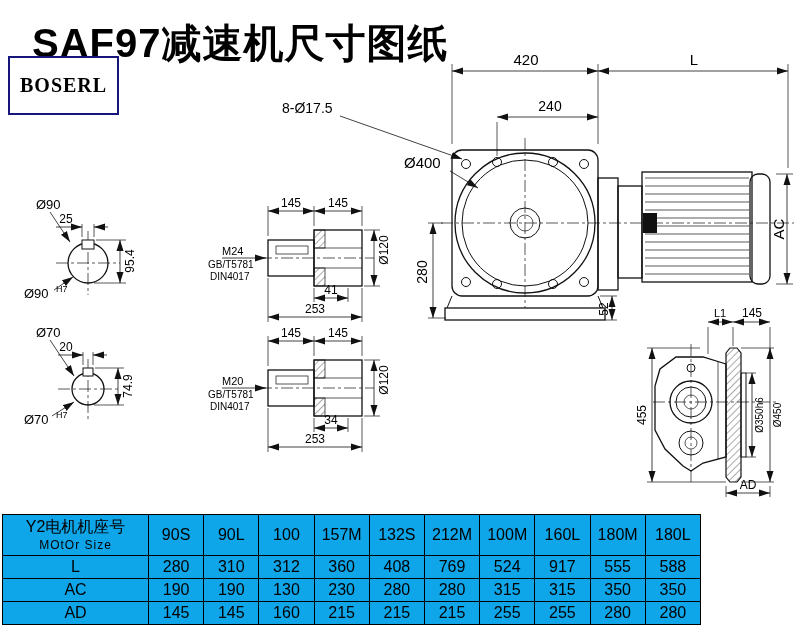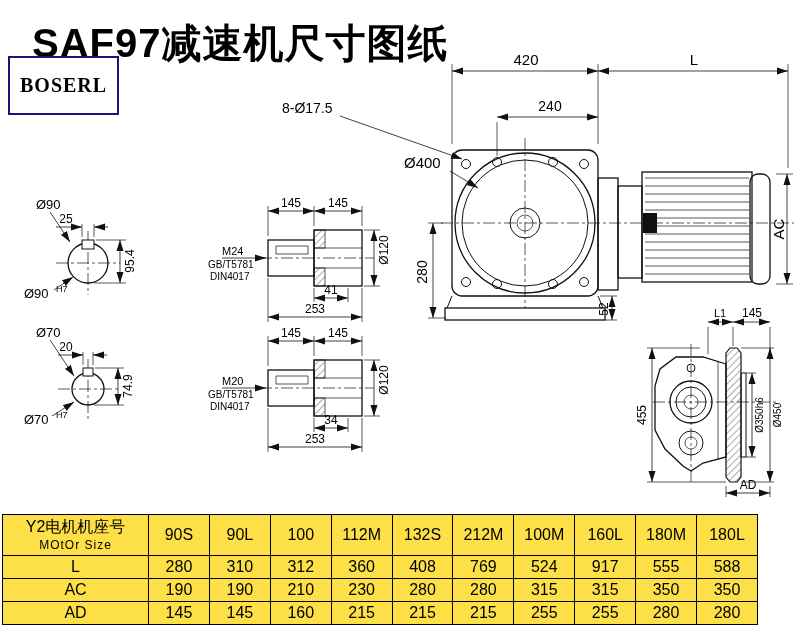--- a/index.html
+++ b/index.html
@@ -18,22 +18,22 @@
   .dl{stroke:#111;stroke-width:0.8;fill:none;marker-start:url(#arr);marker-end:url(#arr);}
   .dl1{stroke:#111;stroke-width:0.8;fill:none;marker-end:url(#arr);}
   .key{fill:#fff;stroke:#111;stroke-width:1;}
   .hrect{fill:url(#hatch);stroke:#111;stroke-width:0.7;}
   .flange{fill:url(#hatch);stroke:#111;stroke-width:1.2;}
   text{fill:#000;}
   .t9{font-size:9px;} .t10{font-size:10px;} .t11{font-size:11px;} .t12{font-size:12px;}
   .t13{font-size:13px;} .t14{font-size:14px;} .t15{font-size:15px;}
   .mid{text-anchor:middle;}
   
-  .dim-table{position:absolute;left:2px;top:514px;width:756px;border-collapse:collapse;
-             table-layout:fixed;background:#fde047;}
+  .dim-table{position:absolute;left:2px;top:514px;width:699px;border-collapse:collapse;
+             table-layout:fixed;background:#0ea5e9;}
   .dim-table th,.dim-table td{border:1.5px solid #000;font-weight:normal;text-align:center;
              font-size:16px;padding:0;height:22px;}
   .dim-table tr.hdr th{height:40px;}
   .hdr-cn{font-size:16px;line-height:19px;}
   .hdr-en{font-size:12px;letter-spacing:1px;line-height:18px;}
 </style>
 </head>
 <body>
 
 <svg class="draw" width="800" height="512" viewBox="0 0 800 512">
@@ -272,21 +272,21 @@
     </colgroup>
   <tbody>
   <tr class="hdr">
     <th>
       <div class="hdr-cn">Y2电机机座号</div>
       <div class="hdr-en">MOtOr Size</div>
     </th>
     <th>90S</th>
     <th>90L</th>
     <th>100</th>
-    <th>112M</th>
+    <th>157M</th>
     <th>132S</th>
     <th>212M</th>
     <th>100M</th>
     <th>160L</th>
     <th>180M</th>
     <th>180L</th>
   </tr>
   <tr>
     <td>L</td>
     <td>280</td>
@@ -297,21 +297,21 @@
     <td>769</td>
     <td>524</td>
     <td>917</td>
     <td>555</td>
     <td>588</td>
   </tr>
   <tr>
     <td>AC</td>
     <td>190</td>
     <td>190</td>
-    <td>210</td>
+    <td>130</td>
     <td>230</td>
     <td>280</td>
     <td>280</td>
     <td>315</td>
     <td>315</td>
     <td>350</td>
     <td>350</td>
   </tr>
   <tr>
     <td>AD</td>

